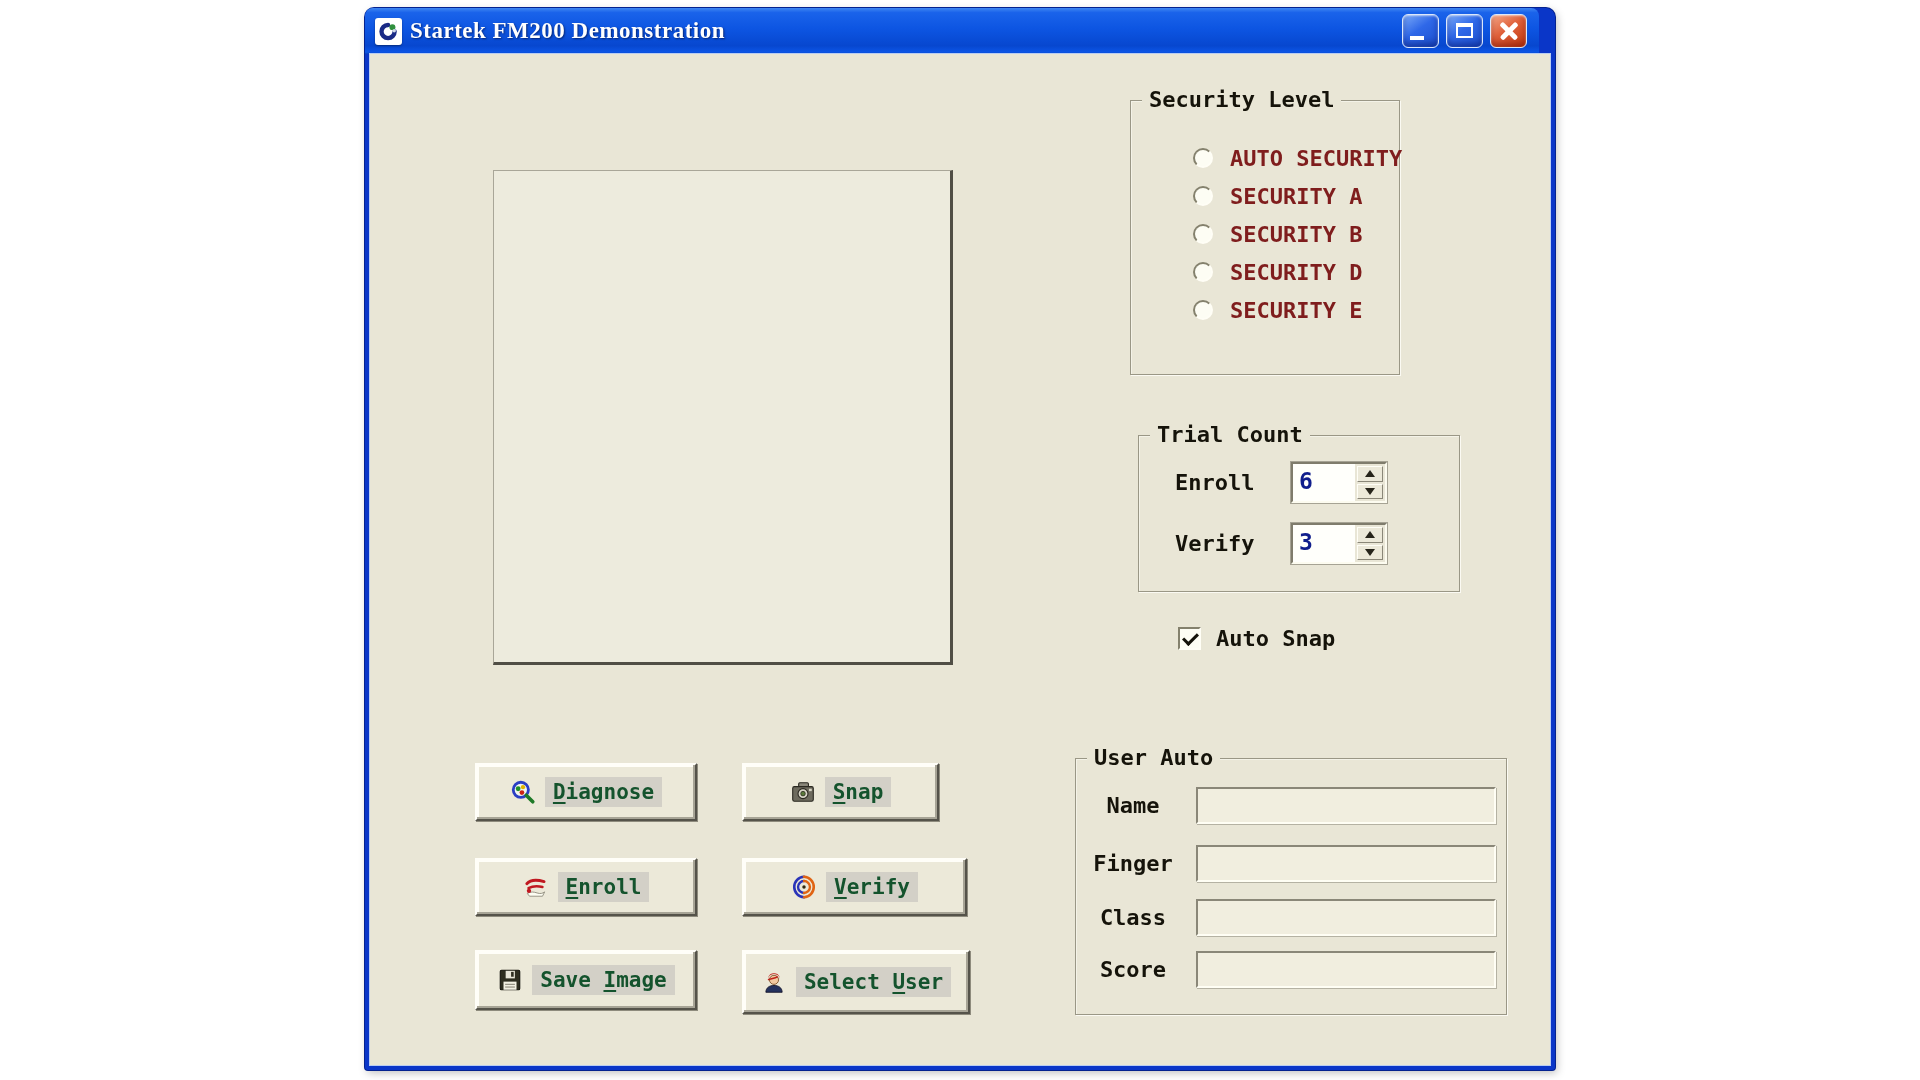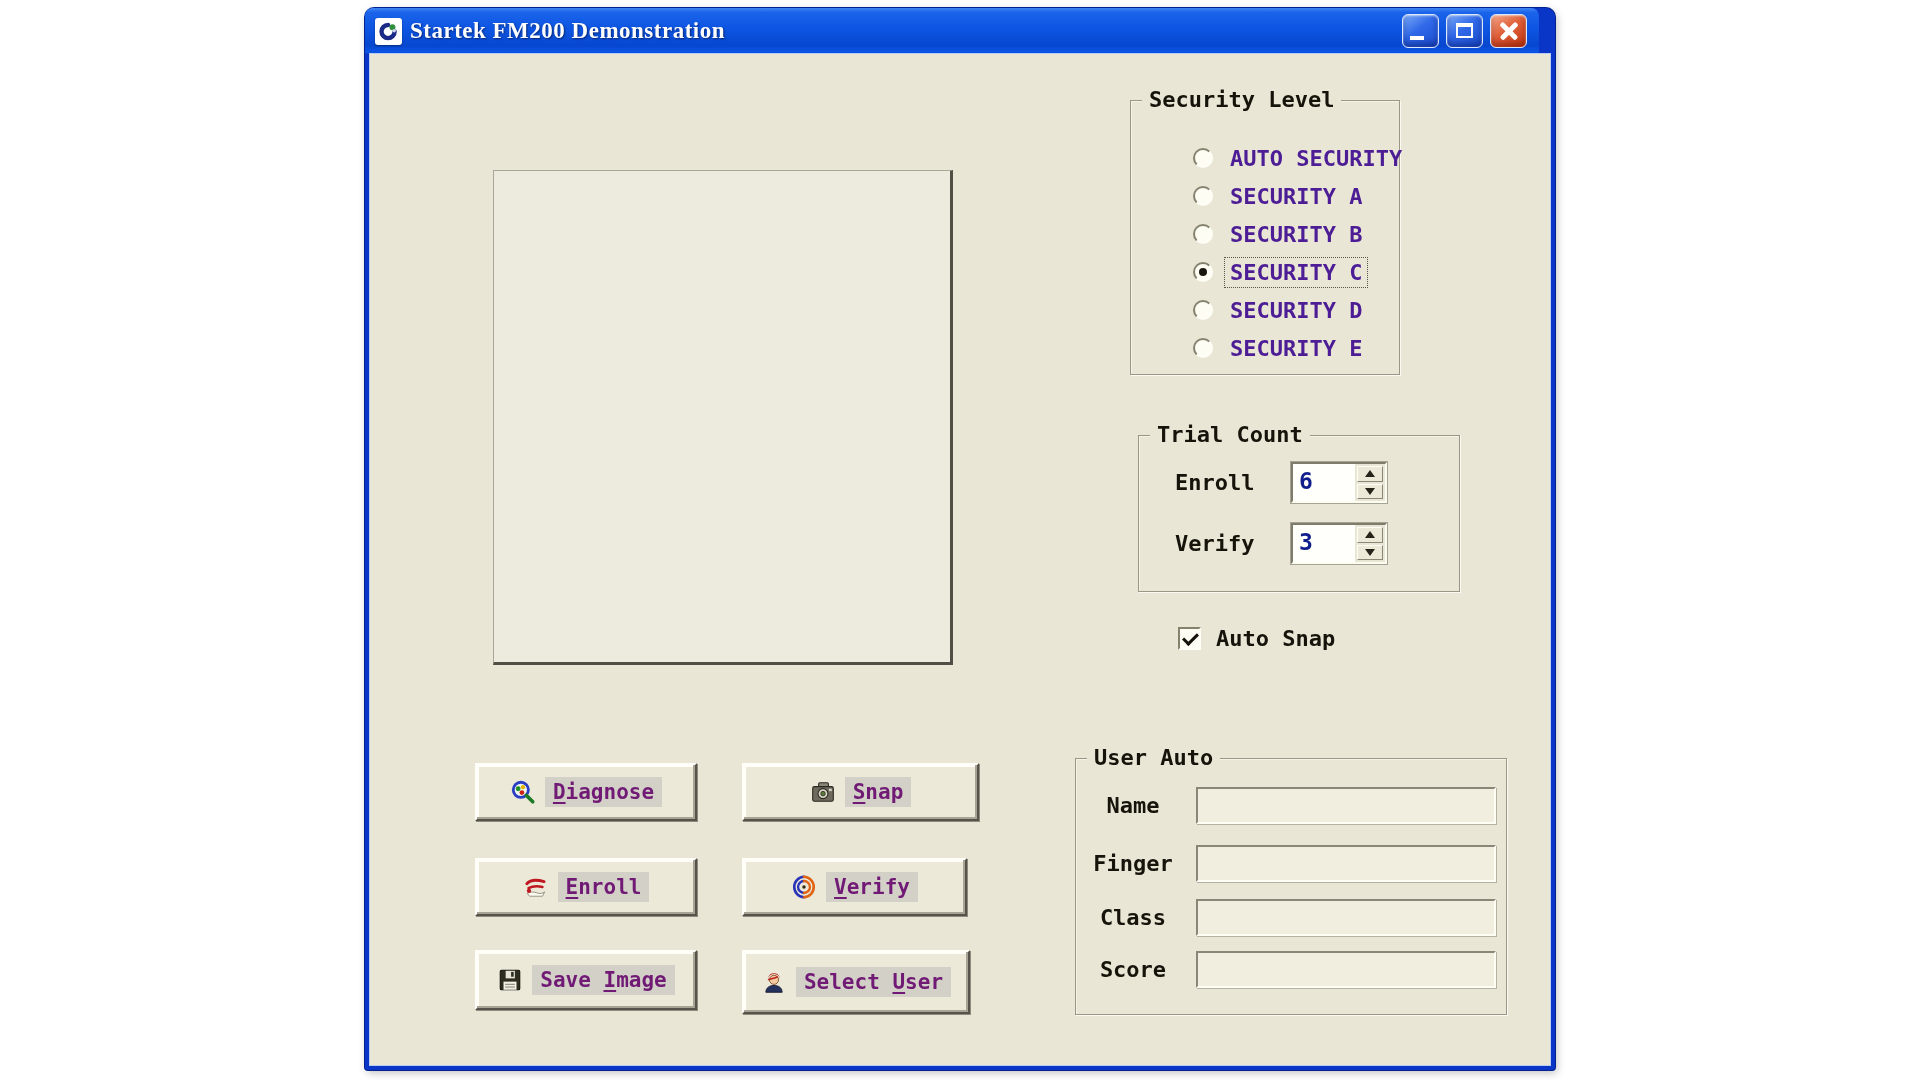--- a/index.html
+++ b/index.html
@@ -56,21 +56,21 @@
                  background:var(--client-bg,#e9e6d6);
                  font-weight:bold; font-size:22px; color:#15130a; white-space:nowrap; }
 
   .grp-security { left:760px; top:46px; width:270px; height:275px; }
   .radio-list { position:absolute; left:62px; top:38px; right:8px; }
   .radio-row { display:flex; align-items:center; height:38px; gap:13px; cursor:pointer; }
   .radio { width:20px; height:20px; border-radius:50%; background:#fdfdf4; flex:0 0 auto;
            border:2px solid; border-color:#84816d #fffef6 #fffef6 #84816d; position:relative; }
   .radio-row.checked .radio::after { content:""; position:absolute; inset:4px;
            border-radius:50%; background:#17150c; }
-  .radio-label { font-weight:bold; font-size:22px; color:#4c1d95; white-space:nowrap; padding:1px 4px; }
+  .radio-label { font-weight:bold; font-size:22px; color:#7f1d1d; white-space:nowrap; padding:1px 4px; }
   .radio-row.checked .radio-label { outline:1px dotted #57544a; outline-offset:1px; }
 
   .grp-trial { left:768px; top:381px; width:322px; height:157px; }
   .trial-rows { position:absolute; left:36px; top:26px; right:10px;
                 display:flex; flex-direction:column; gap:20px; }
   .trial-row { display:flex; align-items:center; height:41px; }
   .trial-label { width:116px; font-weight:bold; font-size:22px; color:#15130a; }
   .spinedit { width:96px; height:41px; background:#fffffb; display:flex;
               border:2px solid; border-color:#7f7c6c #fdfcf0 #fdfcf0 #7f7c6c;
               box-shadow:0 0 0 1px #a6a394; }
@@ -105,25 +105,25 @@
            box-shadow:1px 1px 0 #b5b2a3; }
 
   
   .btn { position:absolute; background:#ece9d9; cursor:pointer;
          border:2px solid; border-color:#fffef8 #55534a #55534a #fffef8;
          box-shadow:inset -2px -2px 0 #a7a496, inset 2px 2px 0 #fffef8, 1px 1px 0 #8e8b7d;
          display:flex; align-items:center; justify-content:center; gap:9px;
          font-family:"DejaVu Sans Mono", monospace; }
   .btn .ico { width:26px; height:26px; flex:0 0 auto; display:flex; }
   .btn .cap { background:var(--caption-highlight,#d3d0c7); padding:3px 8px;
-              font-weight:bold; font-size:21px; color:#701a75; white-space:nowrap; }
+              font-weight:bold; font-size:21px; color:#14532d; white-space:nowrap; }
   .btn .cap u { text-decoration:underline; text-underline-offset:3px; text-decoration-thickness:2px; }
 
   .b-diagnose { left:105px; top:709px; width:222px; height:58px; }
-  .b-snap     { left:372px; top:709px; width:237px; height:58px; }
+  .b-snap     { left:372px; top:709px; width:197px; height:58px; }
   .b-enroll   { left:105px; top:804px; width:222px; height:58px; }
   .b-verify   { left:372px; top:804px; width:225px; height:58px; }
   .b-save     { left:105px; top:896px; width:222px; height:60px; }
   .b-select   { left:372px; top:896px; width:228px; height:64px; }
 </style>
 </head>
 <body>
 
 <div class="window">
 
@@ -160,24 +160,20 @@
           <span class="radio"></span>
           <span class="radio-label">AUTO SECURITY</span>
         </div>
         <div class="radio-row">
           <span class="radio"></span>
           <span class="radio-label">SECURITY A</span>
         </div>
         <div class="radio-row">
           <span class="radio"></span>
           <span class="radio-label">SECURITY B</span>
-        </div>
-        <div class="radio-row checked">
-          <span class="radio"></span>
-          <span class="radio-label">SECURITY C</span>
         </div>
         <div class="radio-row">
           <span class="radio"></span>
           <span class="radio-label">SECURITY D</span>
         </div>
         <div class="radio-row">
           <span class="radio"></span>
           <span class="radio-label">SECURITY E</span>
         </div>
       </div>

